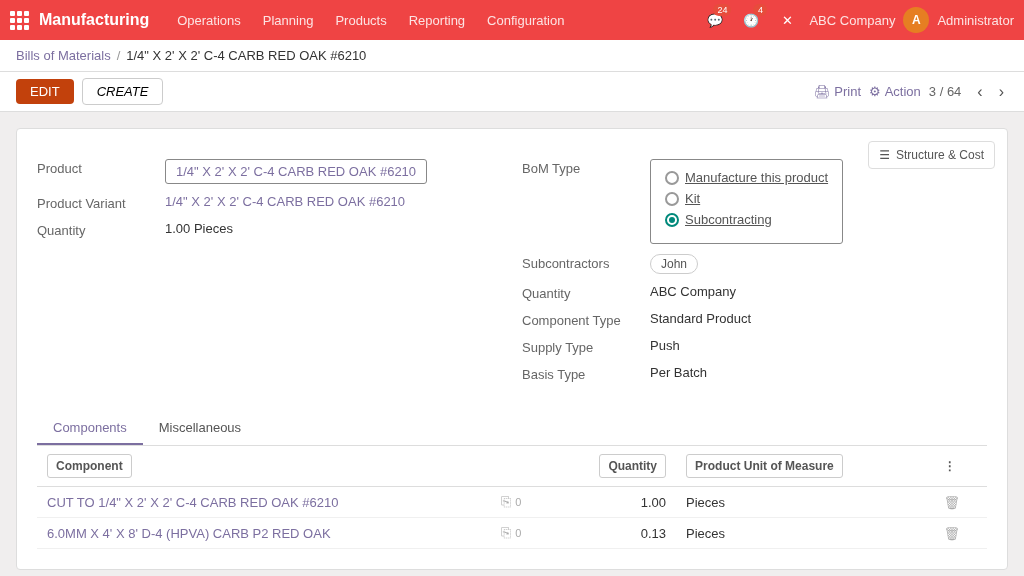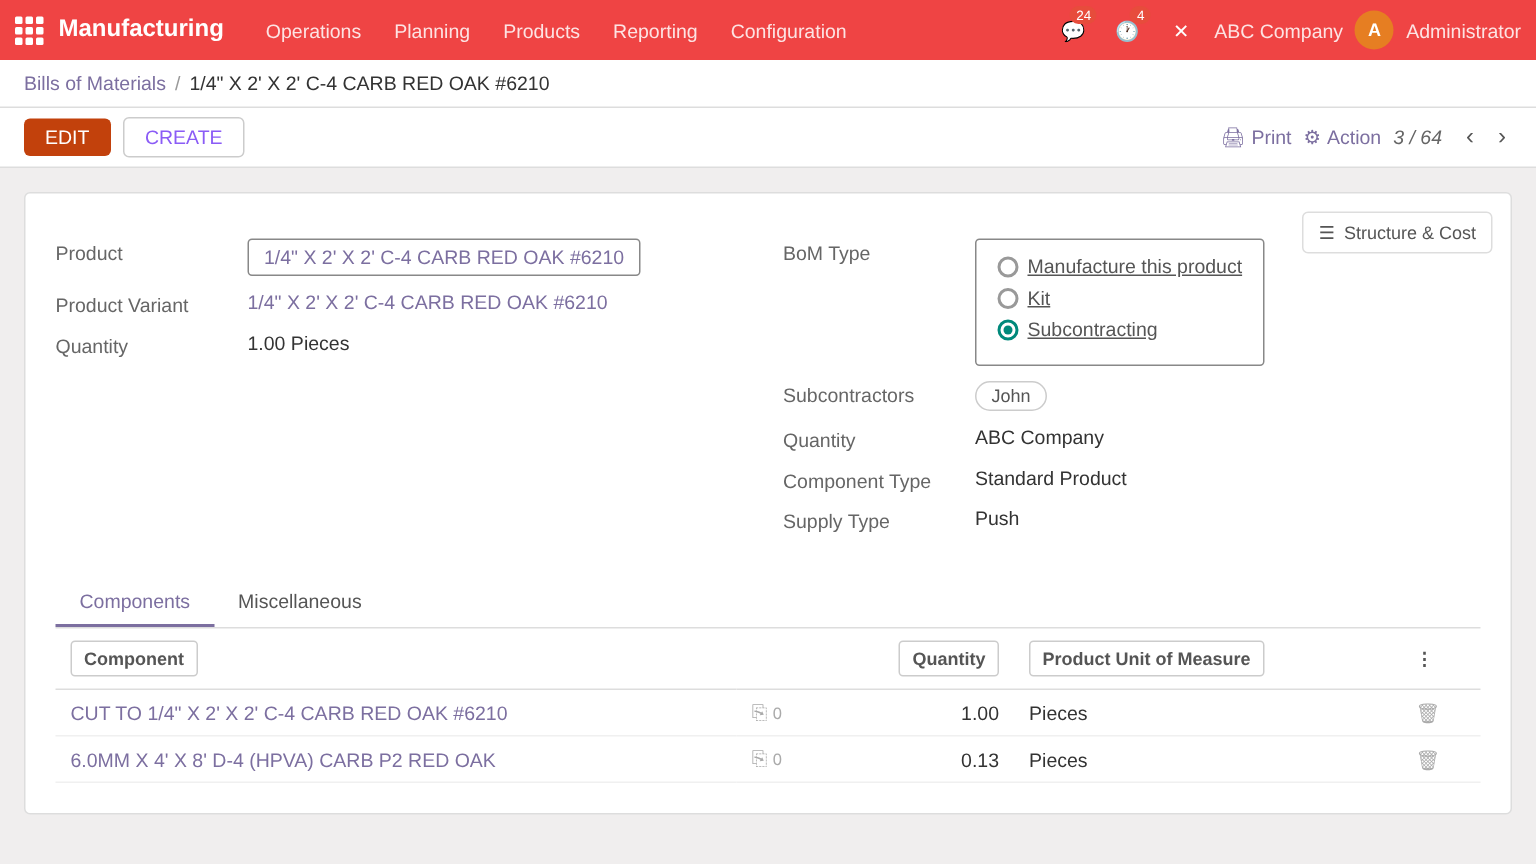--- a/index.html
+++ b/index.html
@@ -54,39 +54,40 @@
       color: white;
       border: none;
       padding: 5px 14px;
       border-radius: 4px;
       cursor: pointer;
       font-size: 13px;
       font-weight: 400;
     }
     .btn-create {
       background: white;
-      color: #8b5cf6;
+      color: #000000;
       border: 1px solid #ccc;
       padding: 5px 14px;
       border-radius: 4px;
       cursor: pointer;
       font-size: 13px;
+      font-style: italic;
     }
     .action-spacer { flex: 1; }
     .btn-print, .btn-action {
       background: none;
       border: none;
       color: #7c6fa0;
       cursor: pointer;
       font-size: 13px;
       display: flex;
       align-items: center;
       gap: 4px;
     }
-    .pagination-info { color: #666; font-size: 13px; margin-right: 4px; font-style: italic; }
+    .pagination-info { color: #666; font-size: 13px; margin-right: 4px; }
     .pagination-btn { background: none; border: none; color: #555; cursor: pointer; font-size: 16px; padding: 2px 4px; }
 
     
     .main-content {
       padding: 16px;
     }
     .form-card {
       background: white;
       border: 1px solid #ddd;
       border-radius: 4px;
@@ -337,20 +338,24 @@
           <span class="field-label">Quantity</span>
           <span class="field-value black">ABC Company</span>
         </div>
         <div class="field-row">
           <span class="field-label">Component Type</span>
           <span class="field-value black">Standard Product</span>
         </div>
         <div class="field-row">
           <span class="field-label">Supply Type</span>
           <span class="field-value black">Push</span>
+        </div>
+        <div class="field-row">
+          <span class="field-label">Basis Type</span>
+          <span class="field-value black">Per Batch</span>
         </div>
       </div>
     </div>
 
     <div class="tabs-bar">
       <div class="tab active">
         <span>Components</span>
       </div>
       <div class="tab">
         <span>Miscellaneous</span>

